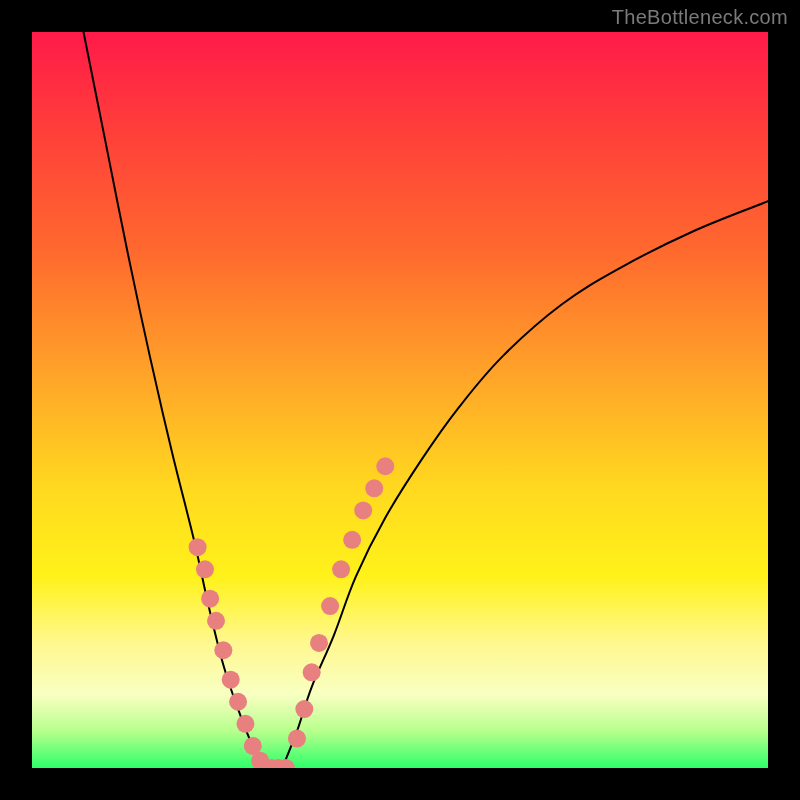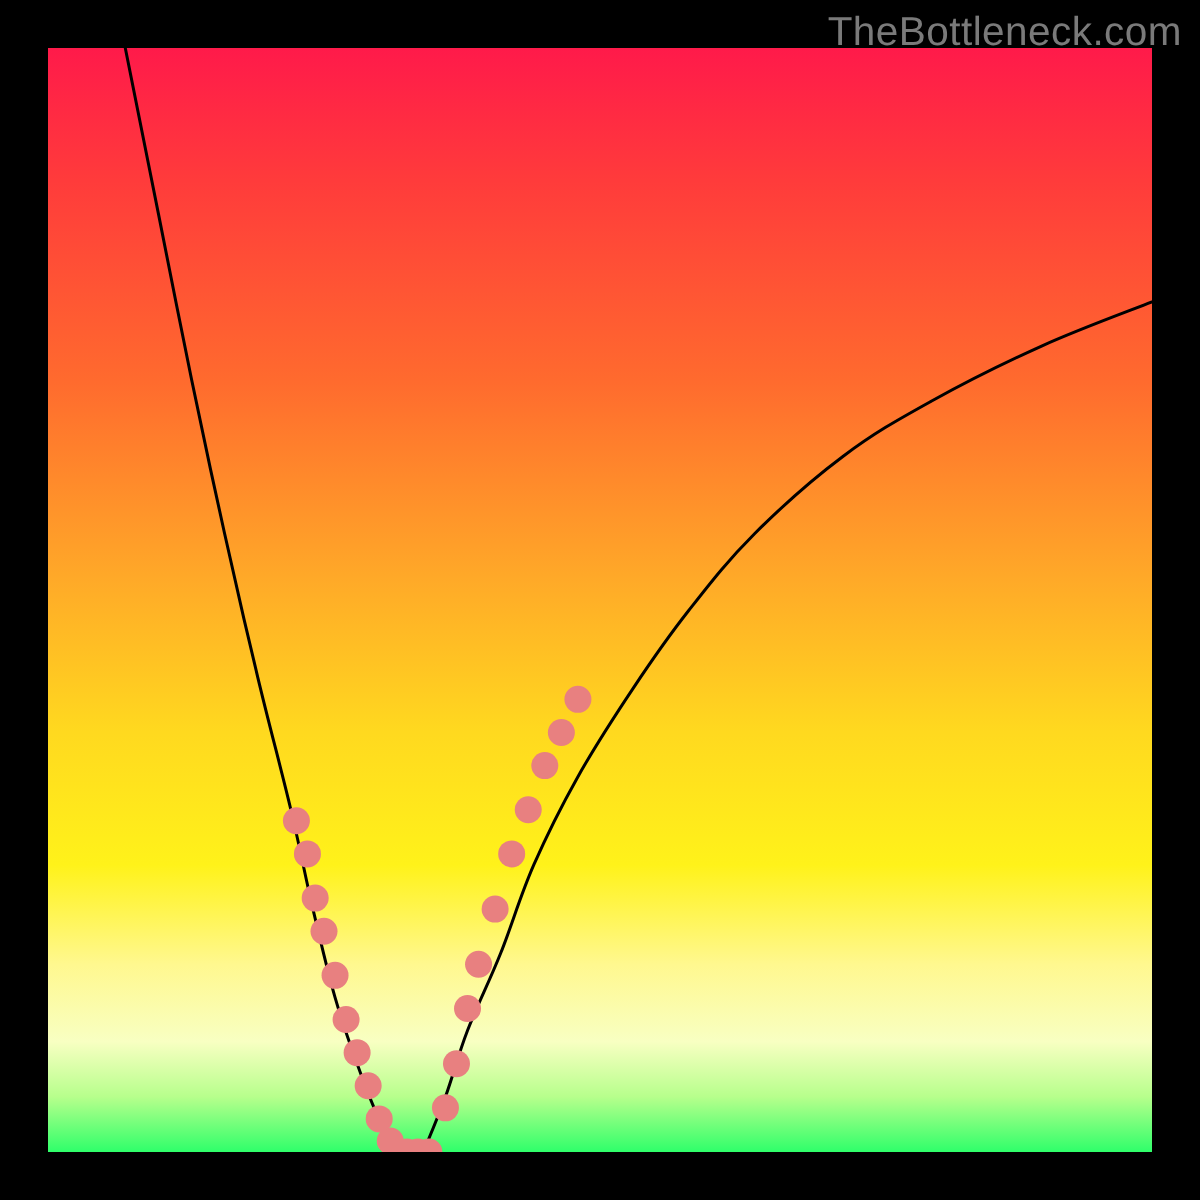--- a/index.html
+++ b/index.html
@@ -40,21 +40,21 @@
       #f8ffc2 90%,
       #b7ff8c 95%,
       #2fff6a 100%
     );
   }
   .watermark {
     position: absolute;
     top: 6px;
     right: 12px;
     color: #7a7a7a;
-    font-size: 27px;
+    font-size: 20px;
     font-weight: 500;
     letter-spacing: 0.3px;
     user-select: none;
   }
   svg.curves {
     position: absolute;
     inset: 0;
   }
 </style>
 </head>

